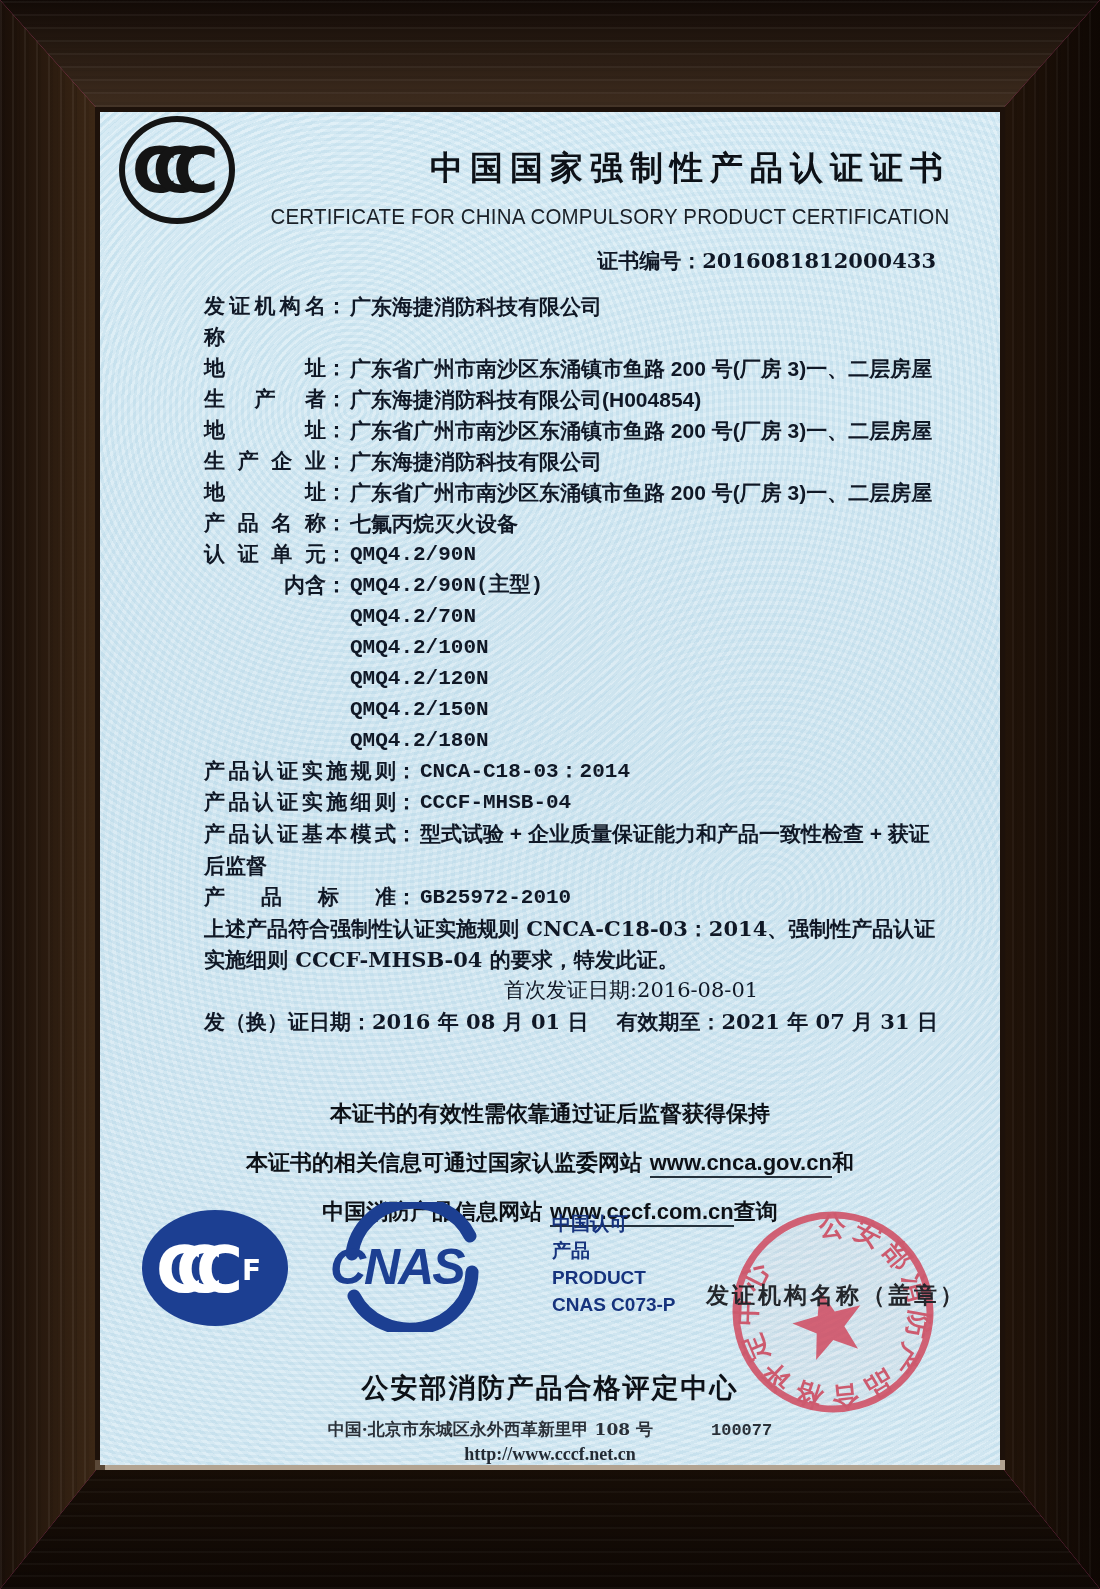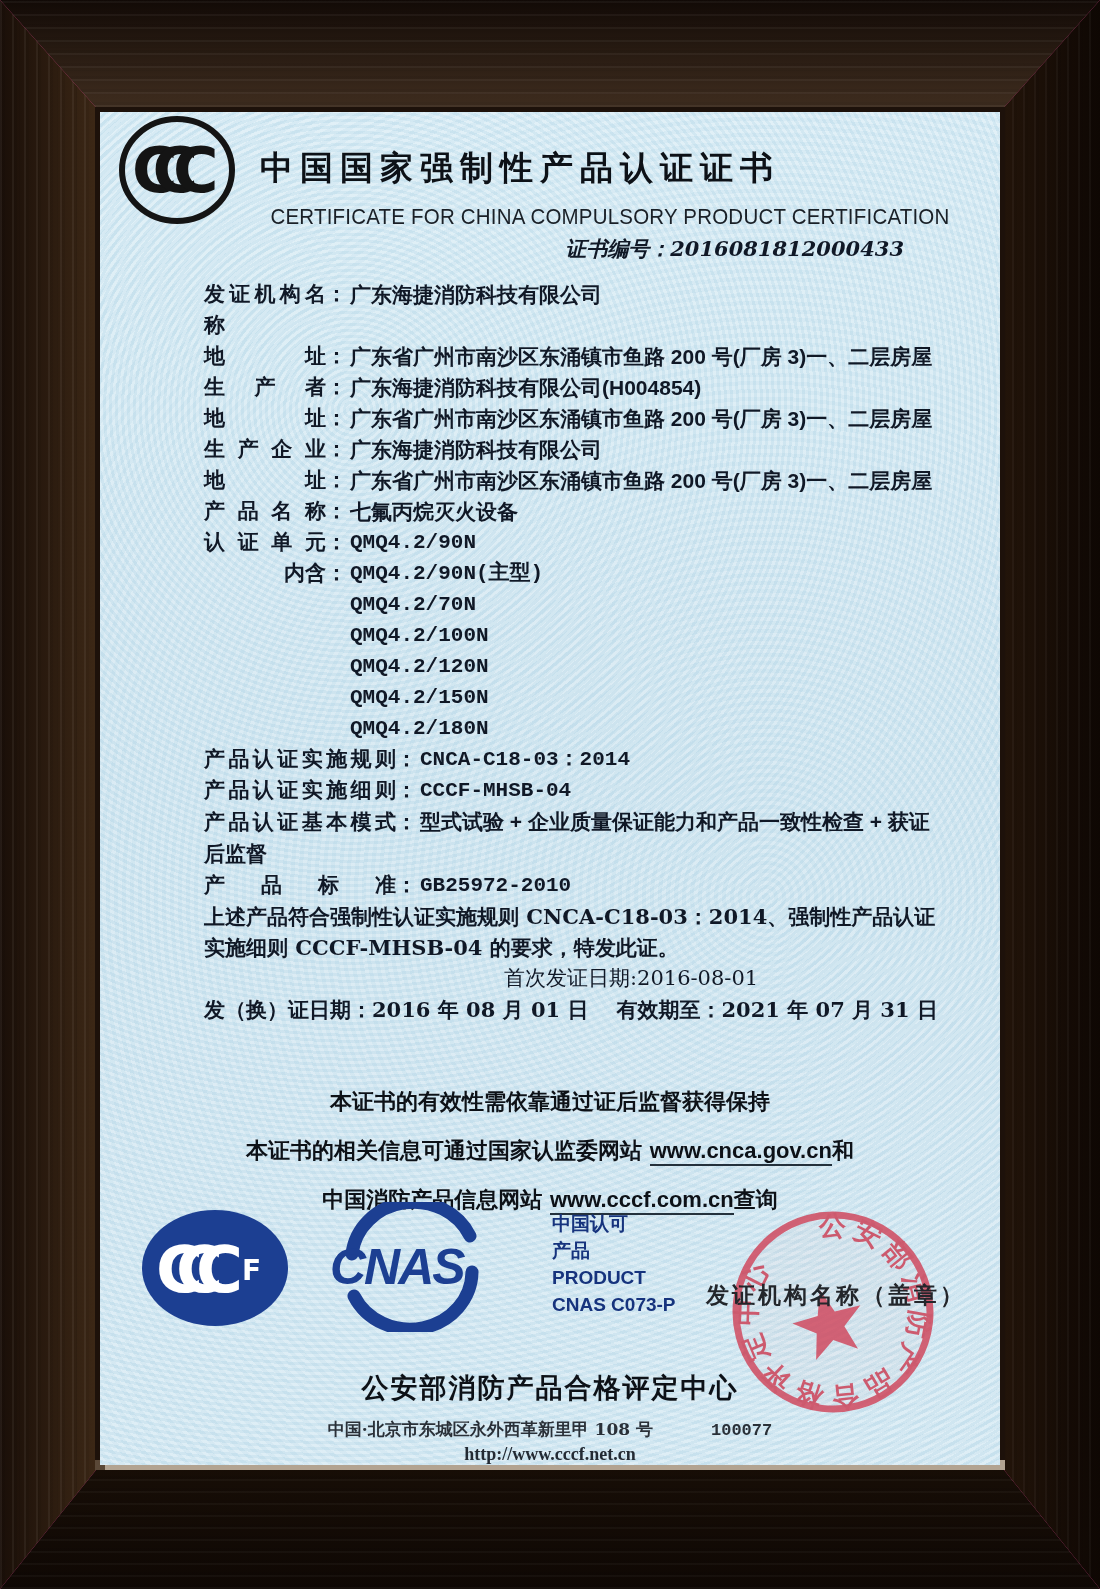--- a/index.html
+++ b/index.html
@@ -29,25 +29,25 @@
   .paper{position:absolute;left:100px;top:112px;width:900px;height:1353px;
     background-color:#d3e8f2;
     background-image:
       repeating-radial-gradient(circle at 28% 22%, rgba(172,209,227,.20) 0 3px, rgba(255,255,255,.14) 3px 6px),
       repeating-radial-gradient(circle at 74% 58%, rgba(172,209,227,.16) 0 4px, rgba(255,255,255,.10) 4px 8px),
       linear-gradient(180deg,#d8ecf5 0%,#cfe5f0 50%,#d5e9f3 100%);
     box-shadow:-5px -5px 0 #1d110a, 5px -5px 0 #1d110a, 5px 5px 0 #b2a391, -5px 5px 0 #5a4837, 0 -5px 0 #1d110a, 0 5px 0 #b2a391, -5px 0 0 #241711, 5px 0 0 #9c8d7c;
     color:#101826;}
   
   .ccc-mark{position:absolute;left:14px;top:0px;}
-  .title{margin:34px 50px 0 160px;text-align:left;font-size:33px;font-weight:bold;
+  .title{margin:34px 50px 0 160px;text-align:right;font-size:33px;font-weight:bold;
          letter-spacing:7px;color:#0d1117;font-family:Liberation Serif, serif;}
   .subtitle{margin:14px 30px 0 150px;text-align:center;font-size:20.5px;font-weight:500;
             letter-spacing:.2px;color:#1a2027;font-family:"Liberation Sans",sans-serif;transform:scaleY(1.05);}
-  .certno{margin-top:6px;padding-right:96px;text-align:right;font-size:21px;font-weight:bold;font-style:italic;}
+  .certno{margin-top:18px;padding-right:64px;text-align:right;font-size:21px;font-weight:bold;}
   .certno .num{font-family:"DejaVu Serif",serif;}
   
   .fields{margin:16px 60px 0 104px;font-size:21px;line-height:31px;}
   .row{display:flex;}
   .row.block{display:block;}
   .lbl{display:inline-block;font-weight:bold;text-align:justify;text-align-last:justify;flex:0 0 auto;}
   .w5{width:122px;}
   .w5.right{text-align-last:right;}
   .w8{width:192px;}
   .sep{display:inline-block;width:24px;font-weight:bold;flex:0 0 auto;}

